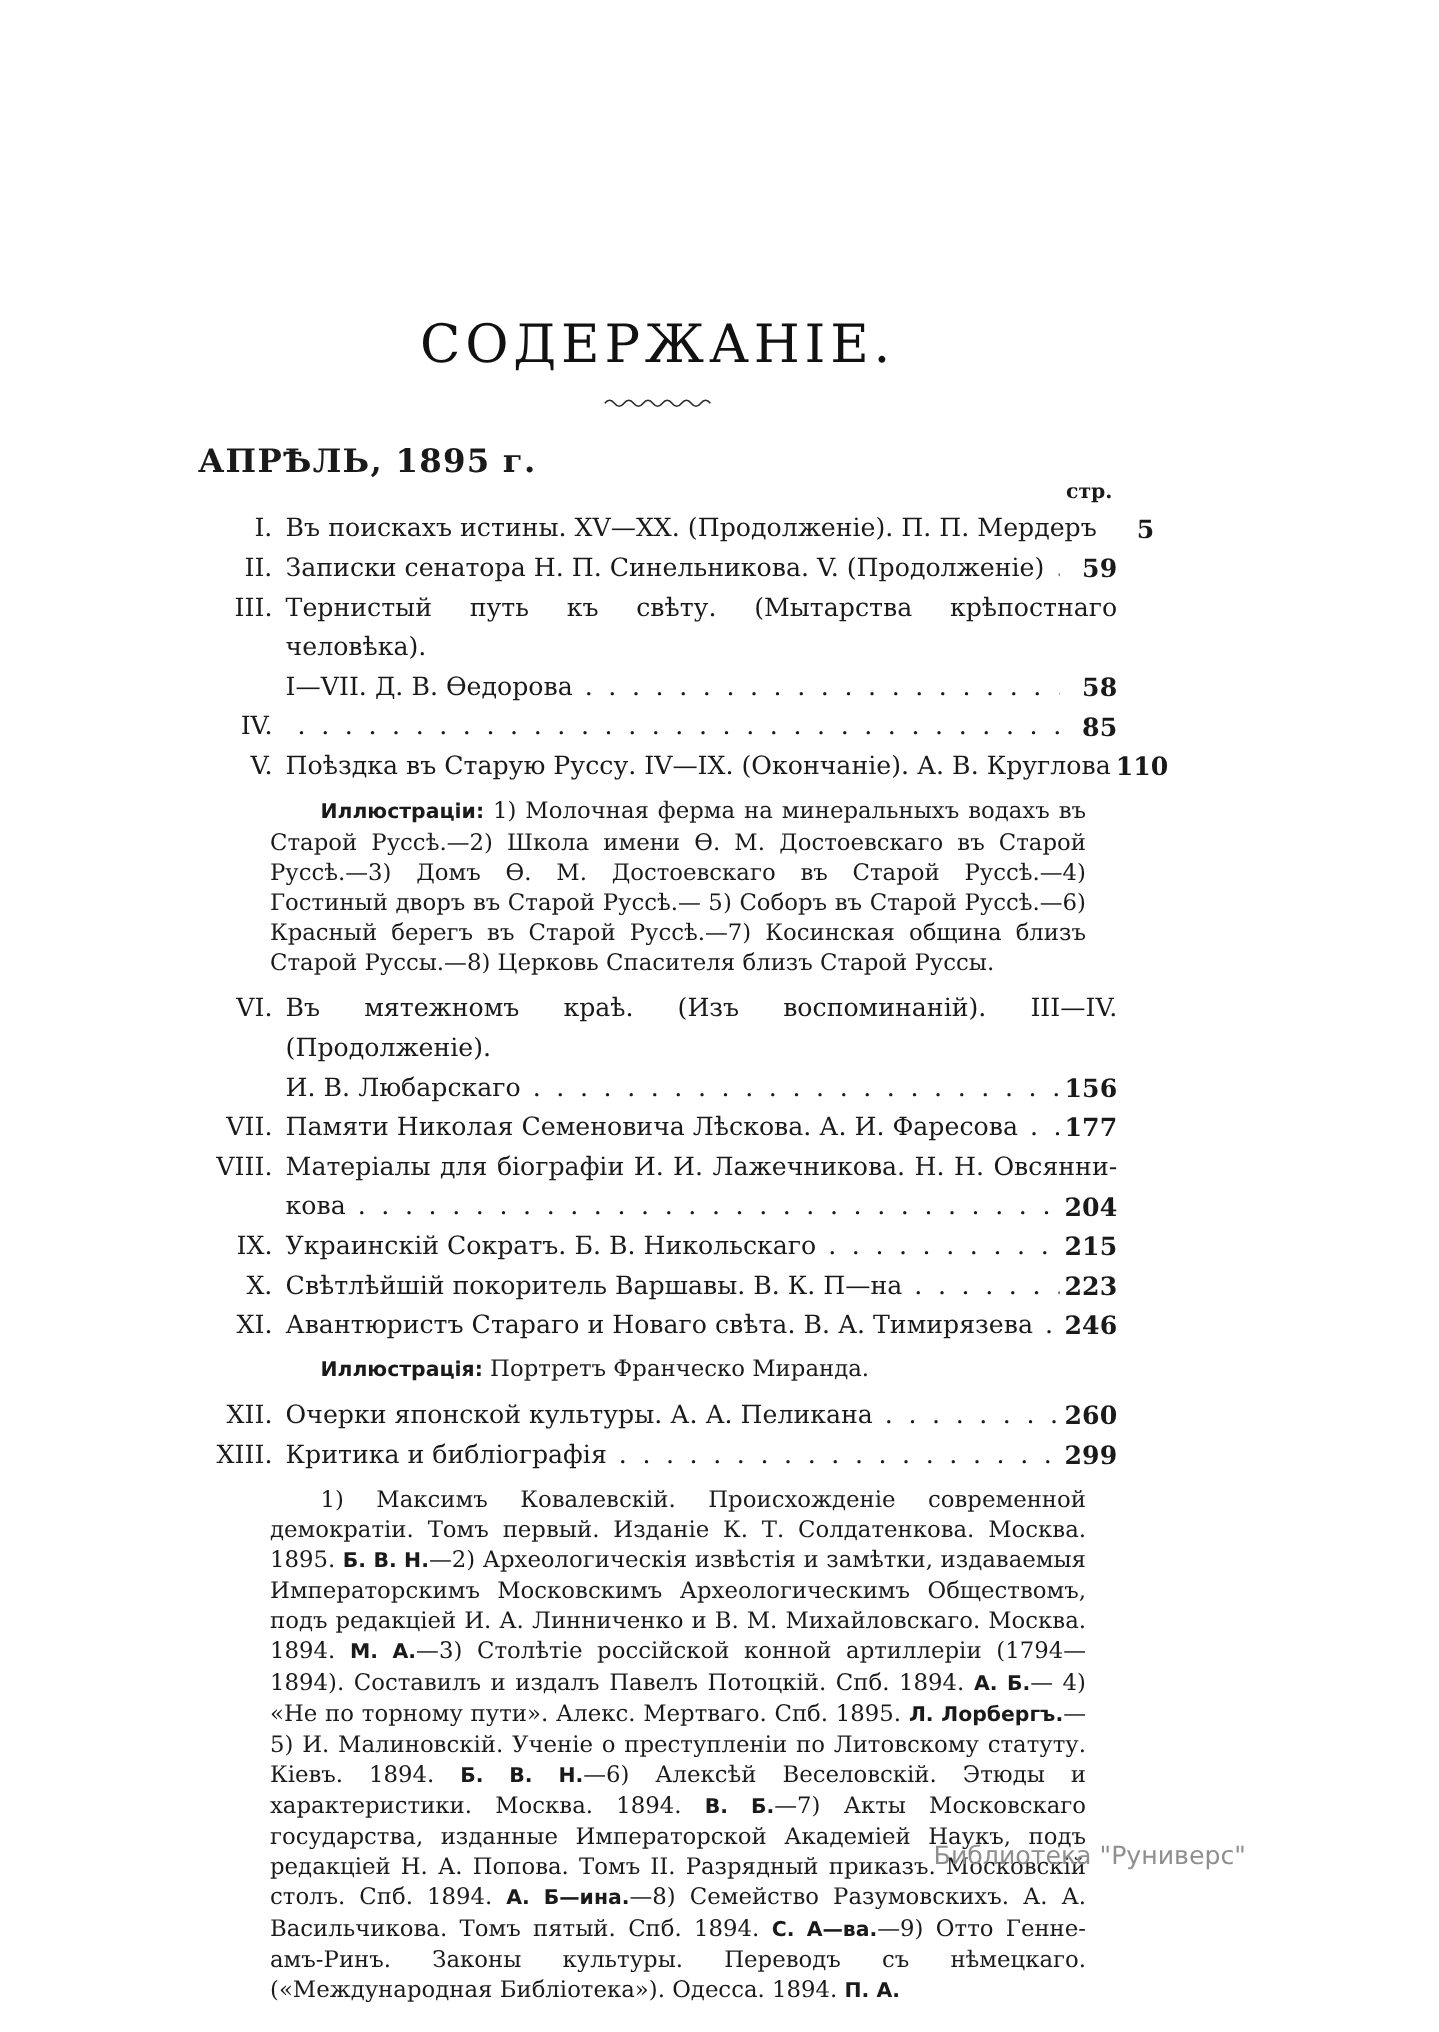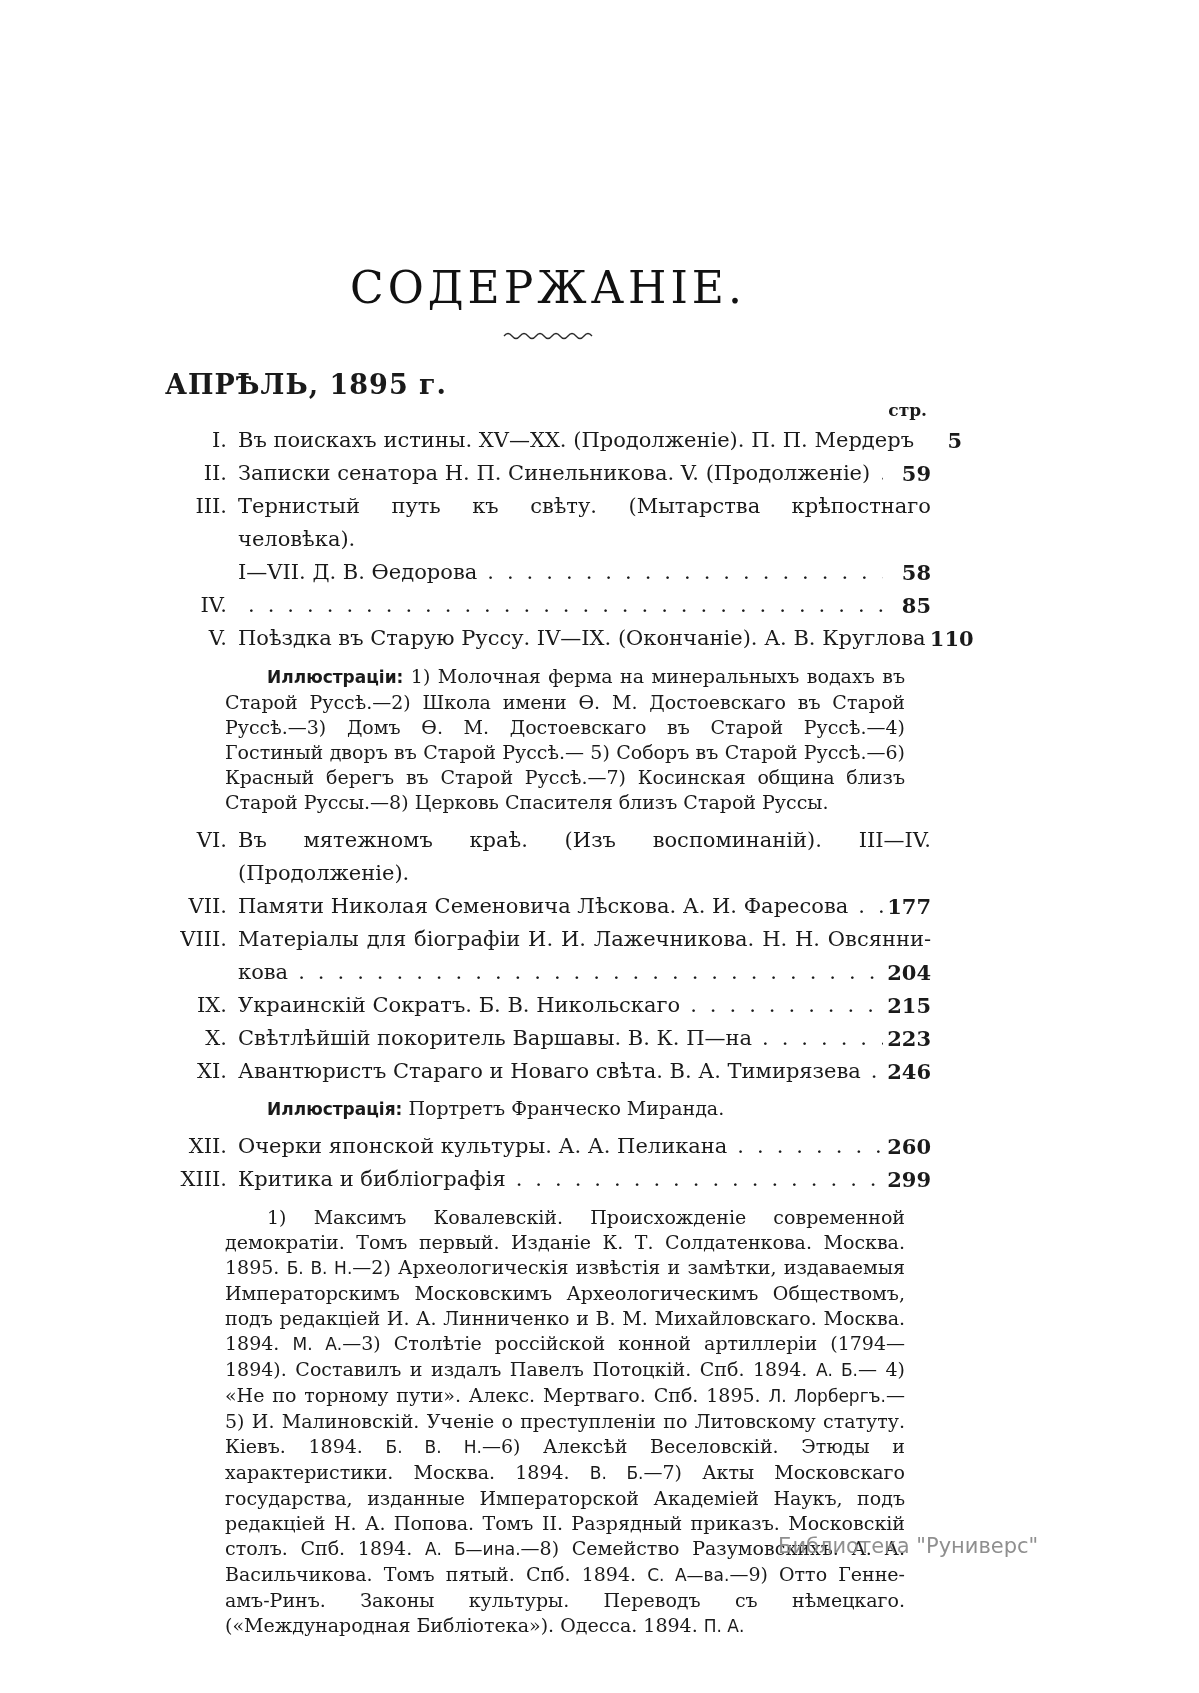--- a/index.html
+++ b/index.html
@@ -41,21 +41,21 @@
   }
   .leader.empty::after { content:""; }
   .toc-page { flex:0 0 48px; width:48px; text-align:right; font-weight:bold; }
   .note {
     margin:9px 0 9px 60px; width:680px; font-size:19px; line-height:25px;
     text-align:justify; text-indent:42px;
   }
   .lead-bold {
     font-family:"DejaVu Sans", sans-serif; font-weight:bold; font-size:17px;margin-top:20px;
   }
-  .b { font-family:"DejaVu Sans", sans-serif; font-weight:normal; font-size:17px; }
+  .b { font-family:"DejaVu Sans", sans-serif; font-weight:bold; font-size:17px; }
   .illus-single {
     margin:8px 0 8px 102px; font-size:19px; line-height:25px;
   }
   .watermark {
     position:absolute; left:778px; top:1534px;
     font-family:"DejaVu Sans", sans-serif; font-size:21px; color:#8f8f8f;
   }
 </style>
 </head>
 <body>
@@ -125,20 +125,25 @@
           </div>
         </div>
       </div>
       <p class="note"><span class="lead-bold">Иллюстраціи:</span><span> 1) Молочная ферма на минеральныхъ водахъ въ Старой Руссѣ.—2) Школа имени Ѳ. М. Достоевскаго въ Старой Руссѣ.—3) Домъ Ѳ. М. Достоевскаго въ Старой Руссѣ.—4) Гостиный дворъ въ Старой Руссѣ.— 5) Соборъ въ Старой Руссѣ.—6) Красный берегъ въ Старой Руссѣ.—7) Косинская община близъ Старой Руссы.—8) Церковь Спасителя близъ Старой Руссы.</span></p>
       <div class="toc-row">
         <div class="toc-num">VI.</div>
         <div class="toc-body">
           <div class="toc-line fill">
             <span class="toc-line-text">Въ мятежномъ краѣ. (Изъ воспоминаній). III—IV. (Продолженіе).</span>
           </div>
+          <div class="toc-line">
+            <span class="toc-line-text">И. В. Любарскаго</span>
+            <span class="leader"></span>
+            <span class="toc-page">156</span>
+          </div>
         </div>
       </div>
       <div class="toc-row">
         <div class="toc-num">VII.</div>
         <div class="toc-body">
           <div class="toc-line">
             <span class="toc-line-text">Памяти Николая Семеновича Лѣскова. А. И. Фаресова</span>
             <span class="leader"></span>
             <span class="toc-page">177</span>
           </div>

